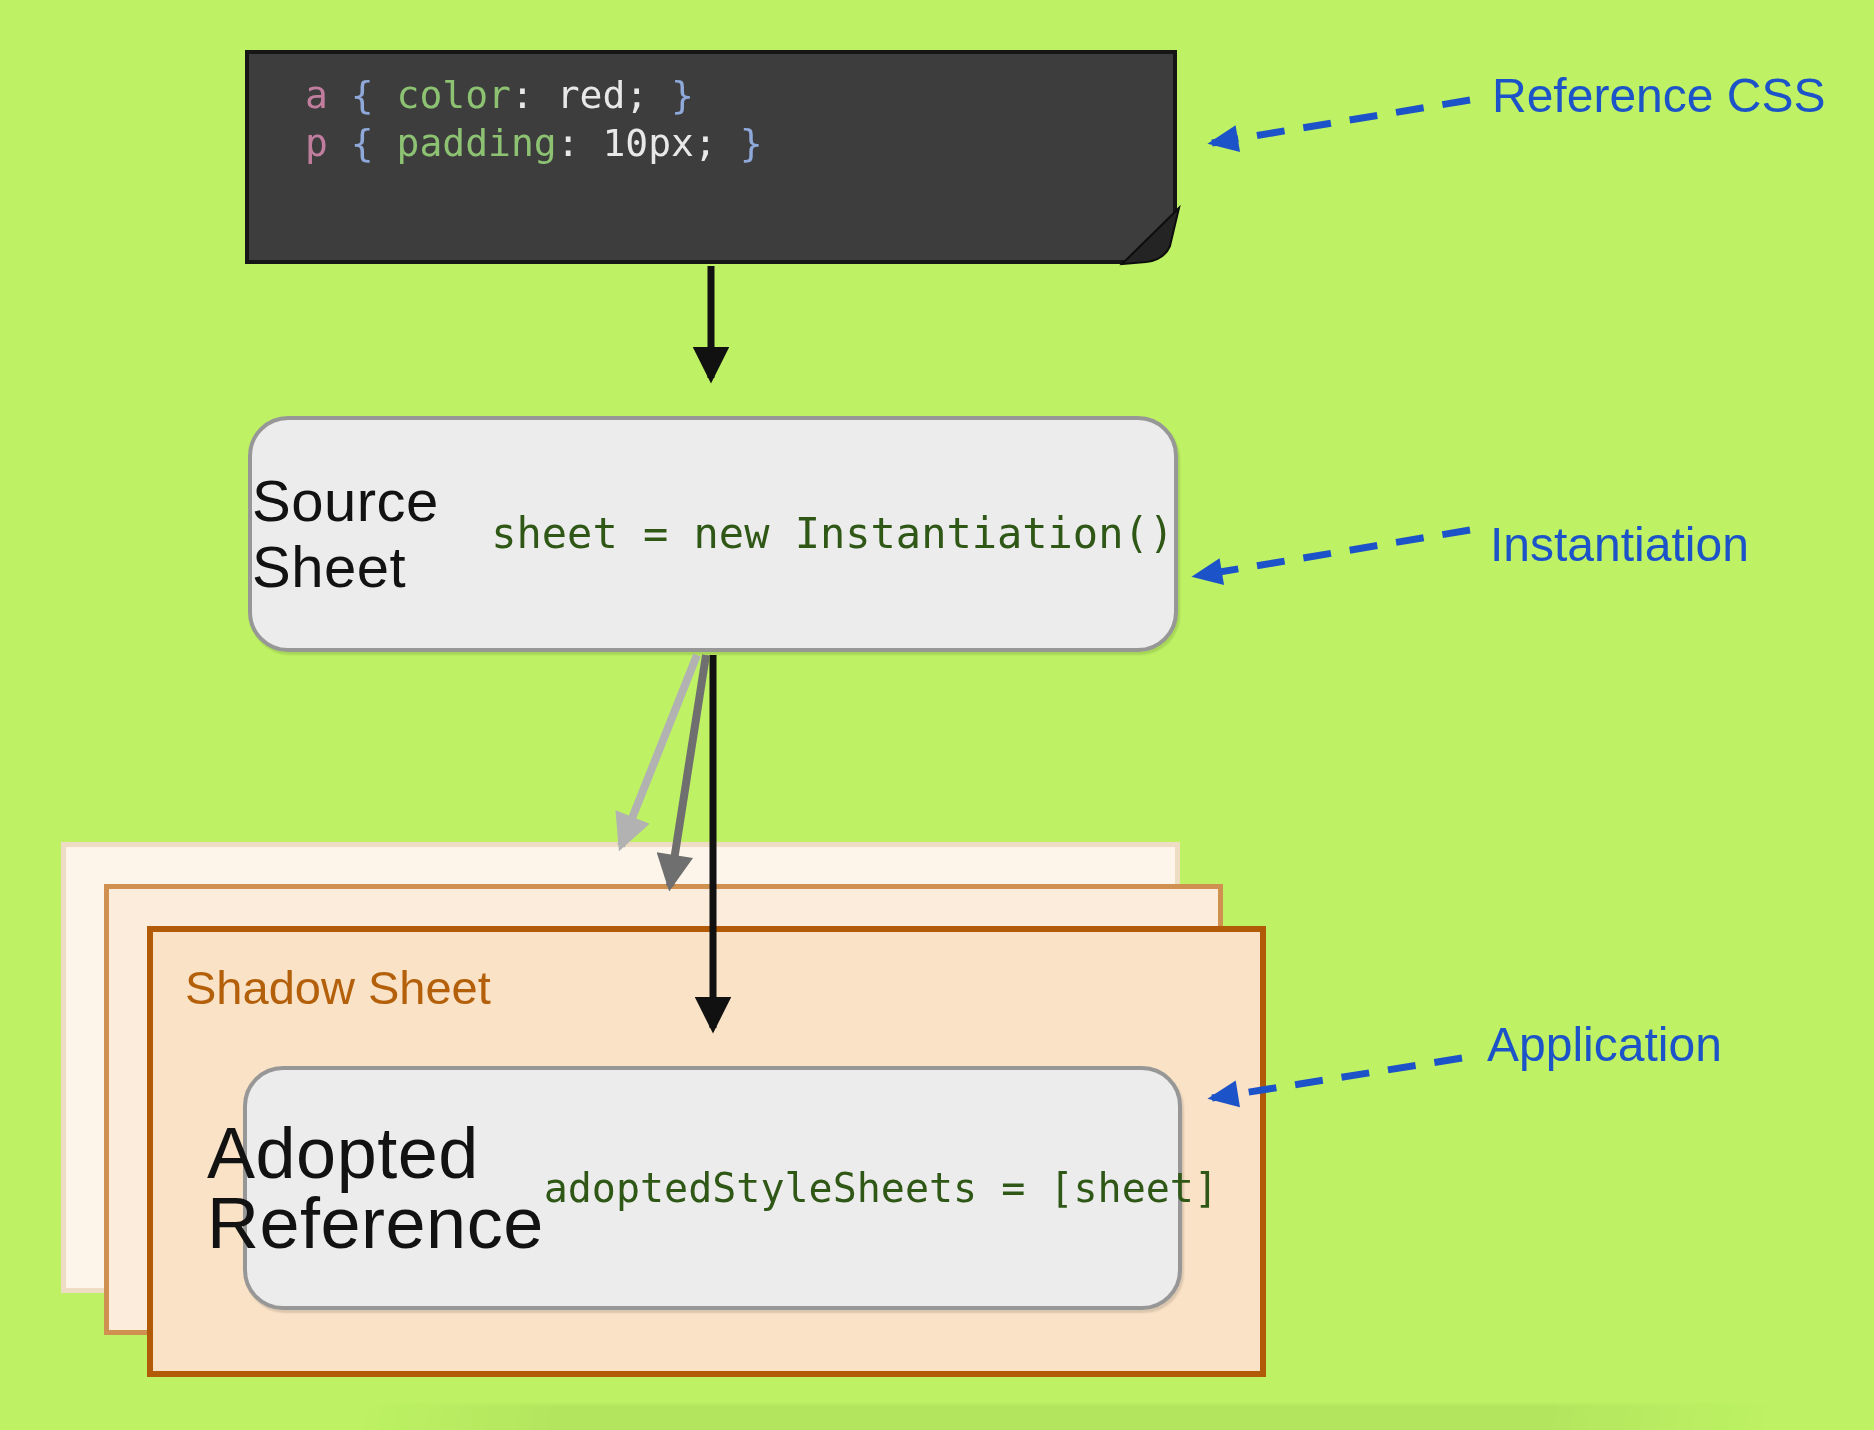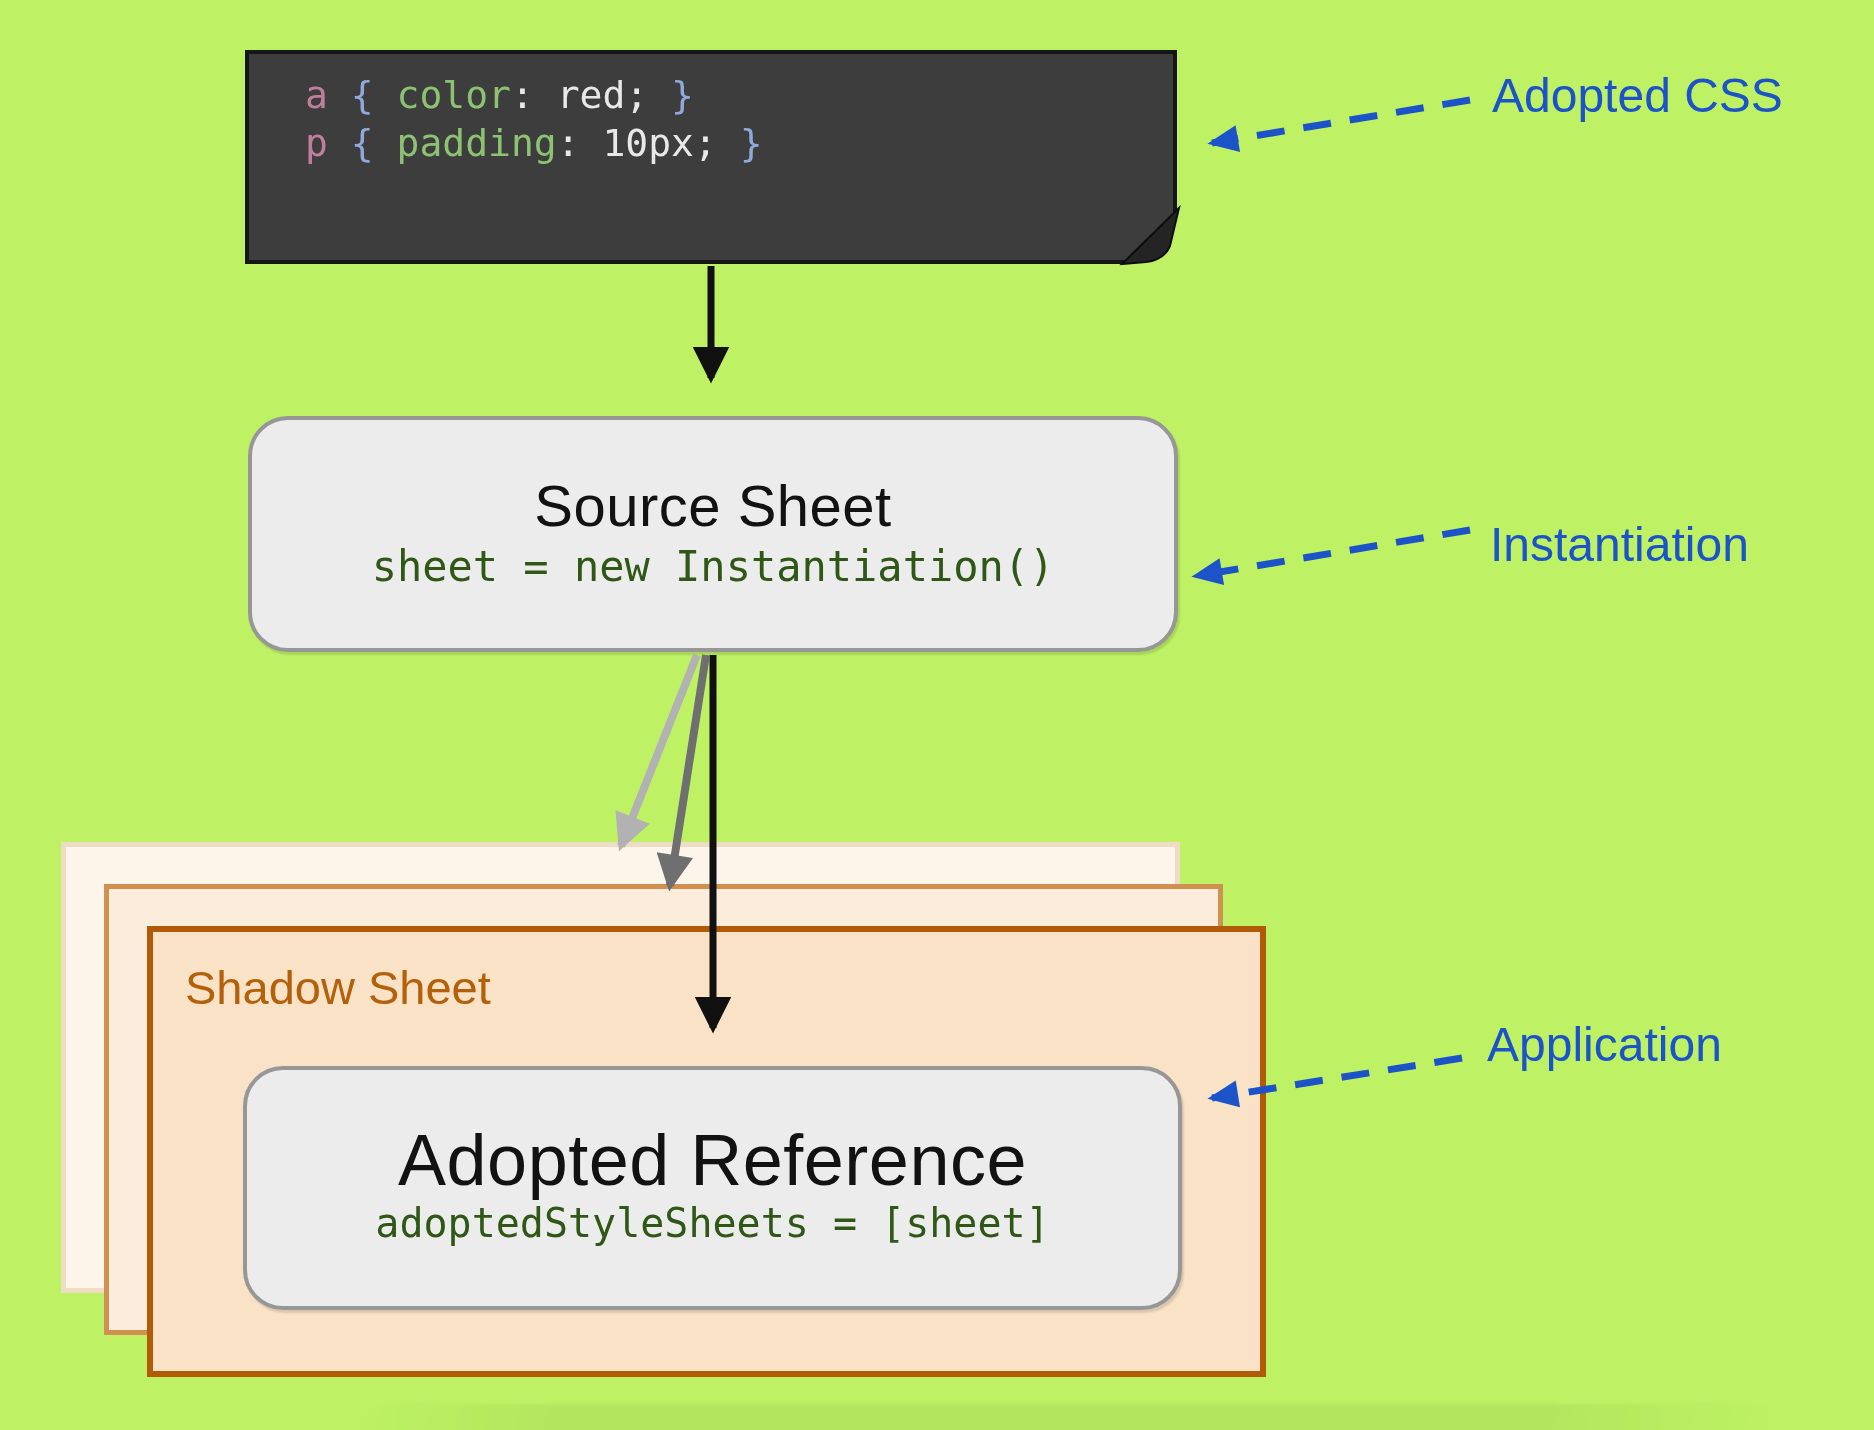--- a/index.html
+++ b/index.html
@@ -34,21 +34,21 @@
   .tok-property{color:#8cc272;}
   .tok-value{color:#e8e8e8;}
   
   .gray-box{
     position:absolute;
     box-sizing:border-box;
     background:#ececec;
     border:4px solid #979797;
     border-radius:40px;
     display:flex;
-    flex-direction:column;
+    flex-direction:row;
     align-items:center;
     justify-content:center;
     box-shadow:2px 3px 2px rgba(0,0,0,0.12);
   }
   .source-sheet{left:248px; top:416px; width:930px; height:236px;}
   .adopted-ref{left:243px; top:1066px; width:939px; height:244px;}
   .box-title{
     color:#121212;
     font-size:58px;
     line-height:66px;
@@ -124,21 +124,21 @@
   <div class="gray-box source-sheet">
     <div class="box-title">Source Sheet</div>
     <div class="box-code">sheet = new Instantiation()</div>
   </div>
 
   <div class="gray-box adopted-ref">
     <div class="box-title">Adopted Reference</div>
     <div class="box-code">adoptedStyleSheets = [sheet]</div>
   </div>
 
-  <div class="annotation ann-authored">Adopted CSS</div>
+  <div class="annotation ann-authored">Reference CSS</div>
   <div class="annotation ann-instantiation">Instantiation</div>
   <div class="annotation ann-application">Application</div>
 
   <div class="bottom-strip"></div>
 
   <svg class="overlay" width="1874" height="1430" viewBox="0 0 1874 1430">
     <defs>
       <marker id="mblack" viewBox="0 0 10 10" refX="8.5" refY="5" markerWidth="6.4" markerHeight="5.2" orient="auto">
         <path d="M0,0 L10,5 L0,10 z" fill="#111111"></path>
       </marker>

